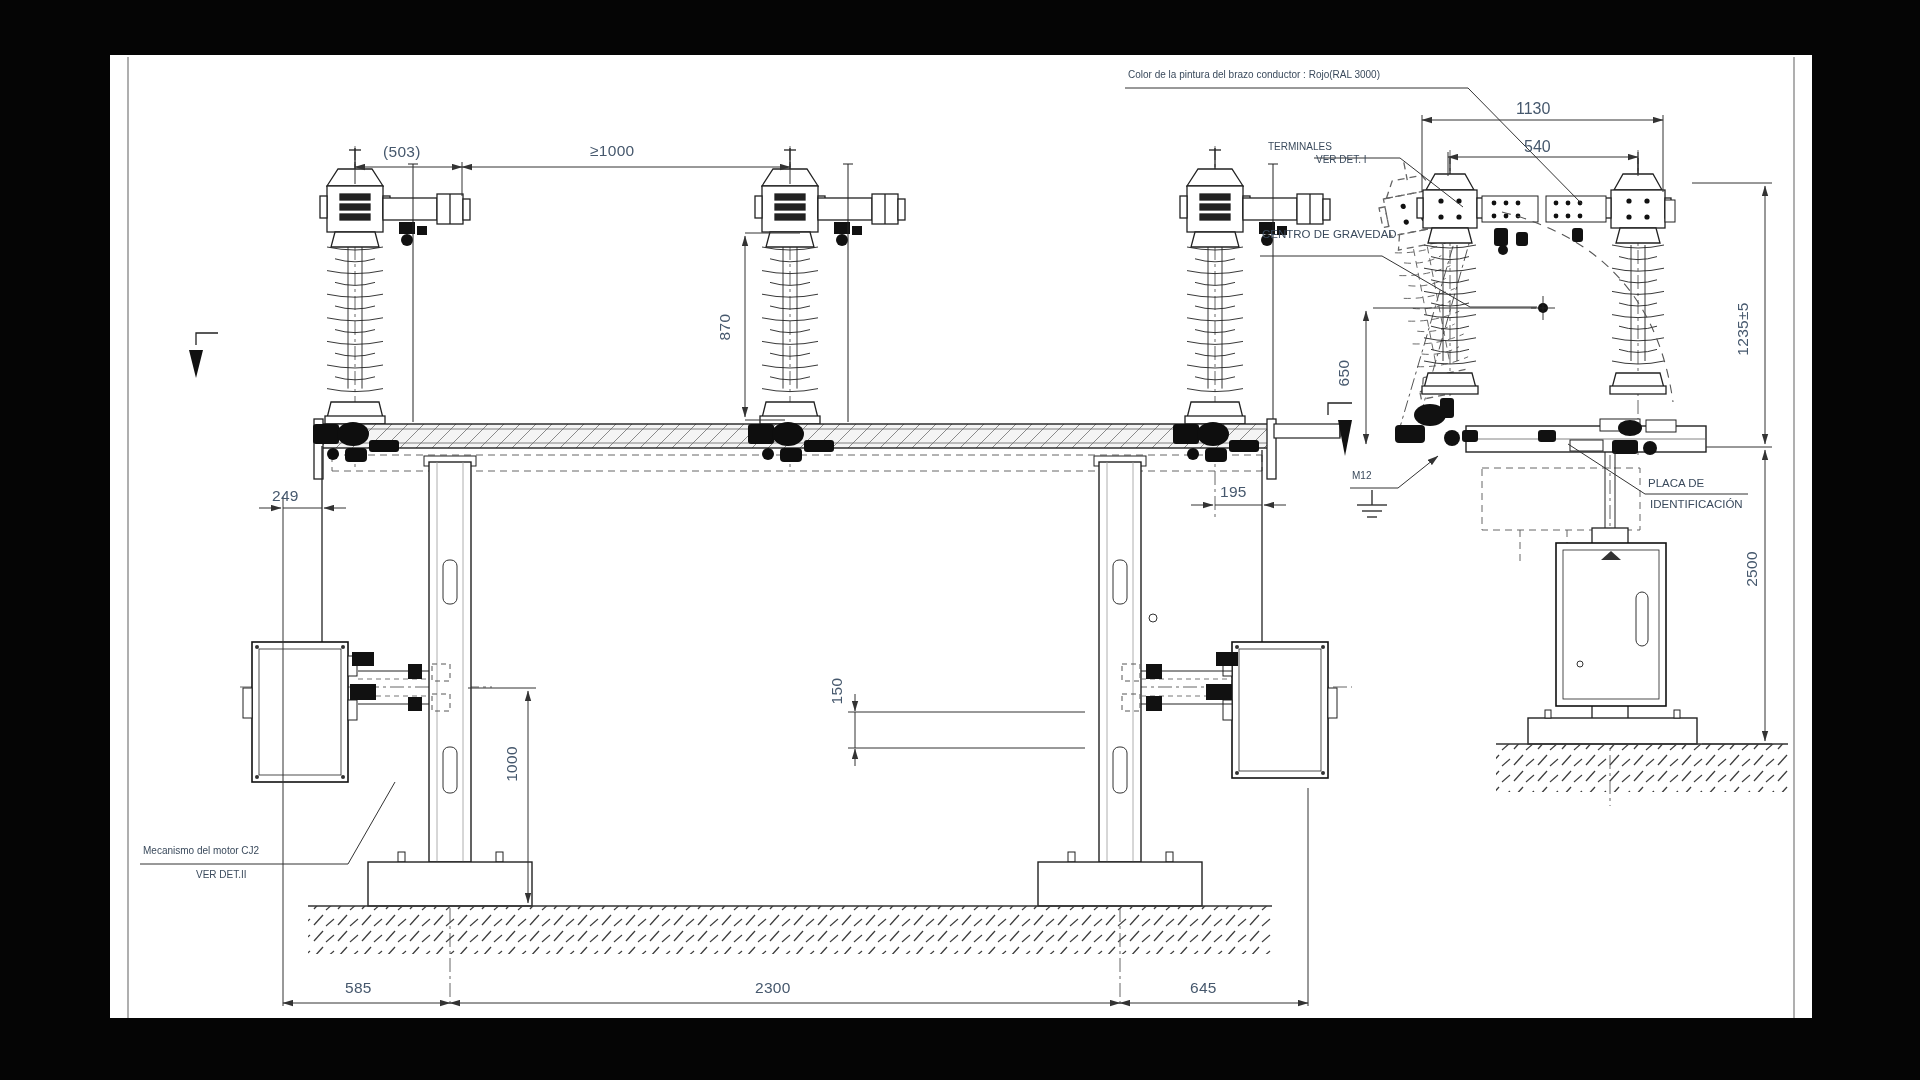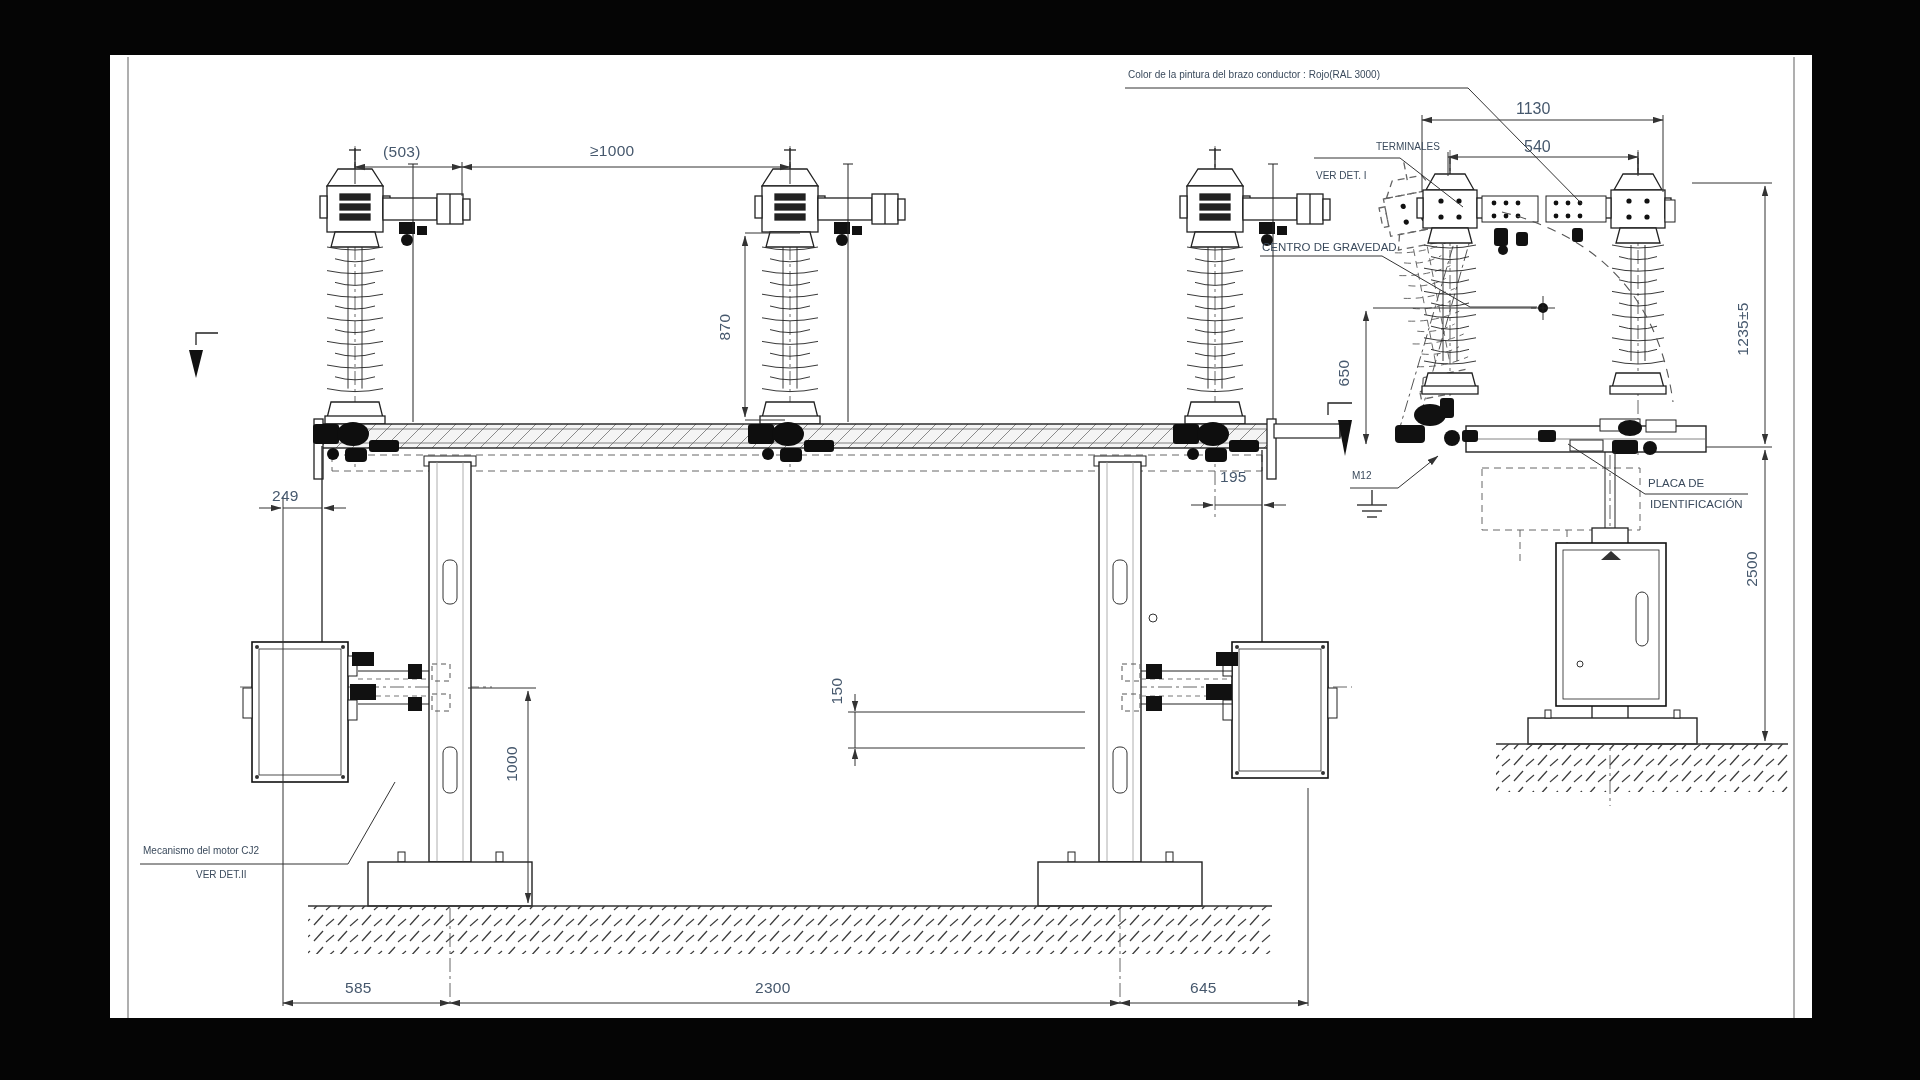--- a/index.html
+++ b/index.html
@@ -393,37 +393,37 @@
       <polyline points="1314,158 1400,158 1463,207"></polyline>
       <polyline points="1260,256 1382,256 1470,307 1537,307"></polyline>
       <polyline points="140,864 348,864 395,782"></polyline>
       <polyline points="1748,494 1645,494 1568,444"></polyline>
       <line x1="1350" y1="488" x2="1398" y2="488"></line>
       <line x1="1398" y1="488" x2="1438" y2="456" marker-end="url(#arr)"></line>
     </g>
   </svg>
 
   <span class="lbl call" style="left:1128px;top:69px;">Color de la pintura del brazo conductor : Rojo(RAL 3000)</span>
-  <span class="lbl call" style="left:1376px;top:141px;text-align:right;">TERMINALES</span>
-  <span class="lbl call" style="left:1316px;top:170px;text-align:right;">VER DET. I</span>
-  <span class="lbl call-sm" style="left:1262px;top:241px;">CENTRO DE GRAVEDAD</span>
+  <span class="lbl call" style="left:1268px;top:141px;text-align:right;">TERMINALES</span>
+  <span class="lbl call" style="left:1316px;top:154px;text-align:right;">VER DET. I</span>
+  <span class="lbl call-sm" style="left:1262px;top:228px;">CENTRO DE GRAVEDAD</span>
   <span class="lbl call" style="left:1352px;top:470px;">M12</span>
   <span class="lbl call-sm" style="left:1648px;top:477px;">PLACA DE</span>
   <span class="lbl call-sm" style="left:1650px;top:498px;">IDENTIFICACIÓN</span>
   <span class="lbl call" style="left:143px;top:845px;">Mecanismo del motor CJ2</span>
   <span class="lbl call" style="left:196px;top:869px;">VER DET.II</span>
 
   <span class="lbl dim" style="left:383px;top:143px;">(503)</span>
   <span class="lbl dim" style="left:590px;top:142px;">≥1000</span>
   <span class="lbl dim vert" style="left:712px;top:318px;">870</span>
   <span class="lbl dim-lg" style="left:1516px;top:100px;">1130</span>
   <span class="lbl dim-lg" style="left:1524px;top:138px;">540</span>
   <span class="lbl dim vert" style="left:1716px;top:320px;">1235±5</span>
   <span class="lbl dim vert" style="left:1331px;top:364px;">650</span>
   <span class="lbl dim" style="left:272px;top:487px;">249</span>
-  <span class="lbl dim" style="left:1220px;top:468px;">195</span>
+  <span class="lbl dim" style="left:1220px;top:483px;">195</span>
   <span class="lbl dim vert" style="left:494px;top:755px;">1000</span>
   <span class="lbl dim vert" style="left:824px;top:682px;">150</span>
   <span class="lbl dim" style="left:345px;top:979px;">585</span>
   <span class="lbl dim" style="left:755px;top:979px;">2300</span>
   <span class="lbl dim" style="left:1190px;top:979px;">645</span>
   <span class="lbl dim vert" style="left:1734px;top:560px;">2500</span>
 </div>
 
 </body></html>

